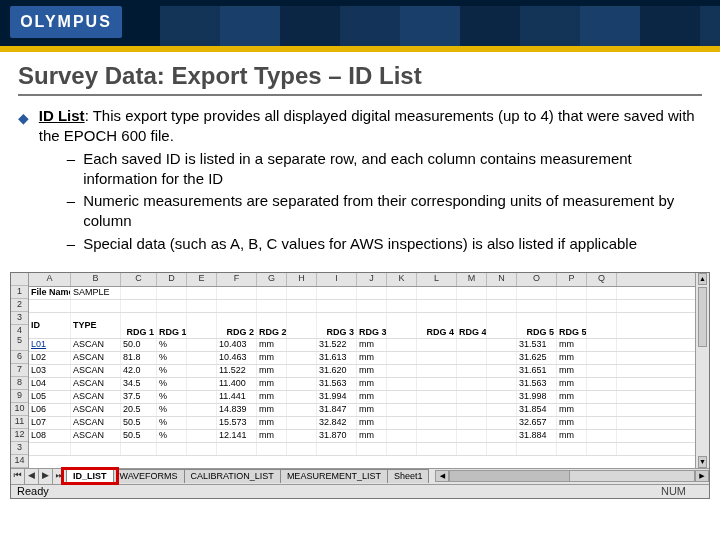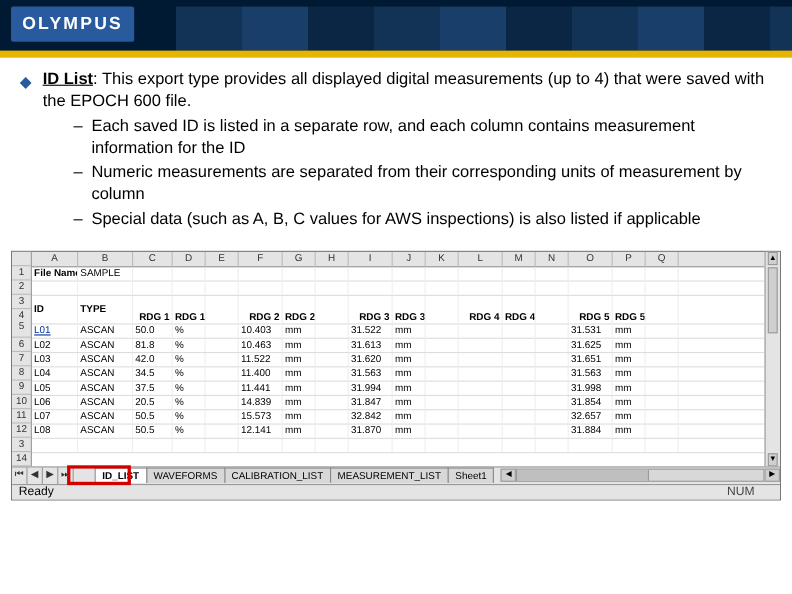--- a/index.html
+++ b/index.html
@@ -182,21 +182,21 @@
     align-items: stretch;
     font-size: 9px;
     position: relative;
   }
   .nav-btns { display: flex; }
   .nav-btns .nb {
     width: 14px; border-right: 1px solid #999;
     display: flex; align-items: center; justify-content: center;
     color: #333;
   }
-  .tabs { display: flex; align-items: center; gap: 0; padding-left: 20px; }
+  .tabs { display: flex; align-items: center; gap: 0; }
   .tab {
     padding: 2px 6px 1px 6px;
     border: 1px solid #888;
     border-bottom: none;
     background: #d8d8d8;
     margin-left: -1px;
   }
   .tab.active {
     background: #fff;
     font-weight: bold;
@@ -235,20 +235,21 @@
 </style>
 </head>
 <body>
 
 <div class="banner">
   <div class="banner-stripes"></div>
   <div class="logo">OLYMPUS</div>
 </div>
 
 <div class="content">
+  <div class="title">Survey Data: Export Types – ID List</div>
 
   <div class="body-text">
     <div class="top-item">
       <div class="bullet-dia">◆</div>
       <div class="text">
         <span class="label-bold u">ID List</span><span>: This export type provides all displayed digital measurements (up to 4) that were saved with the EPOCH 600 file.</span>
         <div class="sub-items">
           <div class="sub-item">
               <span class="dash">–</span>
               <span>Each saved ID is listed in a separate row, and each column contains measurement information for the ID</span>

